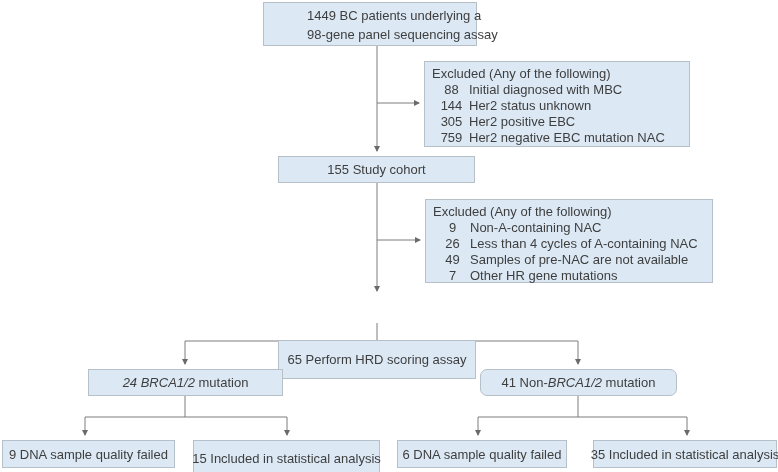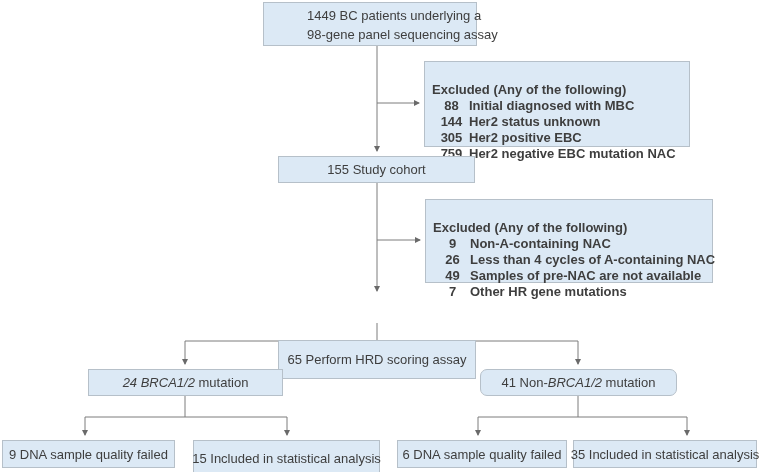--- a/index.html
+++ b/index.html
@@ -34,23 +34,22 @@
   .center{
     display:flex;align-items:center;justify-content:center;
     text-align:center;white-space:nowrap;
   }
   .multiline{
     padding:3px 4px 0 10px;
     line-height:19px;
     white-space:nowrap;
   }
   .excl{
-    padding:20px 6px 2px 7px;
+    padding:4px 6px 2px 7px;
     line-height:16px;
-    font-weight:bold;
   }
   .excl .title{white-space:nowrap;}
   .excl .row{display:flex;margin-left:6px;white-space:nowrap;}
   .excl .num{flex:none;width:27px;text-align:center;margin-right:4px;}
   .it{font-style:italic;}
 </style>
 </head>
 <body>
 
 <div class="stage">
@@ -156,17 +155,17 @@
   </div>
 
   <div class="box center" style="left:193px;top:440px;width:187px;height:36px;">
     <span>15 Included in statistical analysis</span>
   </div>
 
   <div class="box center" style="left:397px;top:440px;width:170px;height:28px;">
     <span>6 DNA sample quality failed</span>
   </div>
 
-  <div class="box center" style="left:573px;top:440px;width:184px;height:28px;">
+  <div class="box center" style="left:593px;top:440px;width:184px;height:28px;">
     <span>35 Included in statistical analysis</span>
   </div>
 
 </div>
 
 </body></html>

